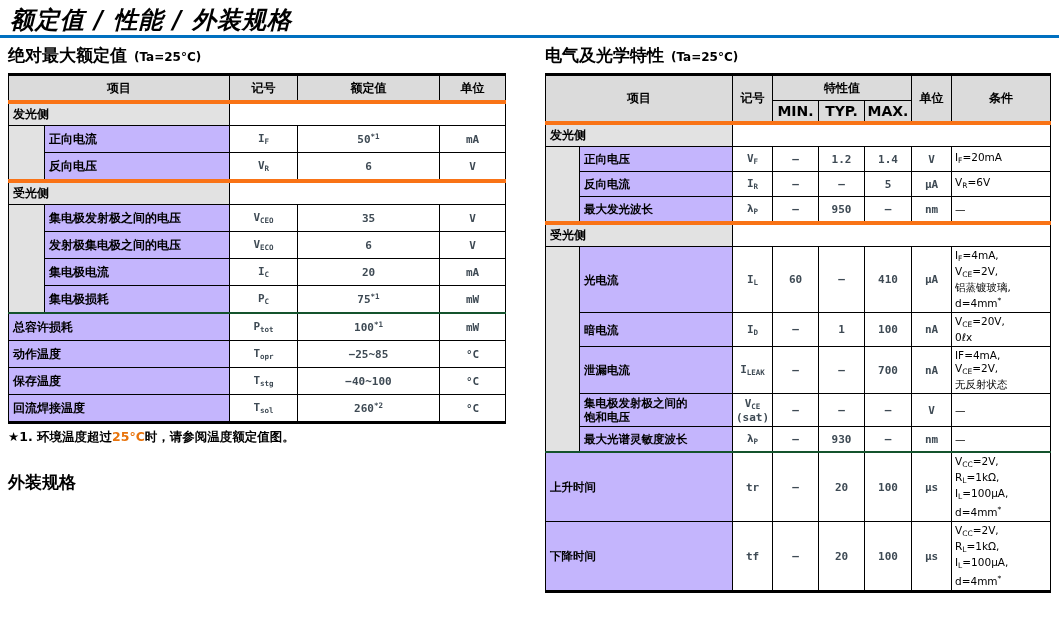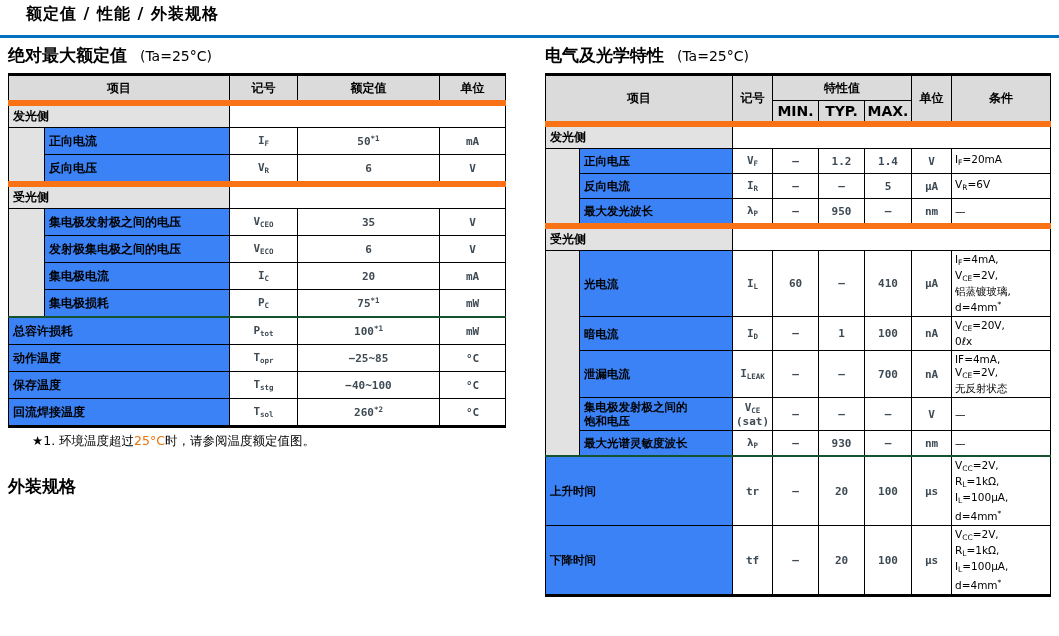--- a/index.html
+++ b/index.html
@@ -1,45 +1,45 @@
 <!DOCTYPE html>
 <html><head>
 <meta charset="utf-8">
 <style>
   html,body{margin:0;padding:0;background:#fff;}
   body{width:1059px;height:636px;position:relative;font-family:"DejaVu Sans",sans-serif;color:#000;}
-  .page-title{position:absolute;left:26px;top:4px;font-size:16px;font-weight:bold;letter-spacing:1px;}
+  .page-title{position:absolute;left:10px;top:4px;font-size:24px;font-weight:bold;letter-spacing:1px;font-style:italic;}
   .title-rule{position:absolute;left:0;top:35px;width:1059px;height:3px;background:#0070C0;}
   .col{position:absolute;top:44px;}
   .col-left{left:8px;width:500px;}
   .col-right{left:545px;width:507px;}
   .sec-title{font-size:17px;font-weight:bold;margin:0 0 6px 0;}
-  .sec-title .ta{font-size:14px;font-weight:normal;margin-left:7px;}
+  .sec-title .ta{font-size:12px;font-weight:bold;margin-left:1px;}
   table{border-collapse:collapse;table-layout:fixed;}
   .dtable{border:1px solid #000;border-top:3px solid #000;border-bottom:3px solid #000;}
   .dtable th{background:#DBDBDB;border:1px solid #000;border-bottom:3px solid #000;font-size:12px;font-weight:bold;padding:2px;height:20px;}
   .rt thead tr:first-child th{border-bottom:1px solid #000;}
   .rt thead th[rowspan]{border-bottom:3px solid #000;}
   .rt thead tr.sub-head th{border-bottom:3px solid #000;font-size:14px;height:16px;}
   .dtable td{border:1px solid #000;height:22px;}
   .at td{height:22px;}
   td.ind{background:#E2E2E2;}
-  td.item{background:#3b82f6;text-align:left;font-weight:bold;font-size:12px;padding:2px 4px;line-height:14px;}
+  td.item{background:#c4b5fd;text-align:left;font-weight:bold;font-size:12px;padding:2px 4px;line-height:14px;}
   .rt td.item{font-size:11.5px;}
   td.sec-cell{background:#E2E2E2;text-align:left;font-weight:bold;font-size:12px;padding:2px 4px;}
-  tr.section td{border-top:6px solid #f97316;height:15px;}
+  tr.section td{border-top:4px solid #f97316;height:15px;}
   tr.thick td{border-top:2px solid #14532d;}
   td.merged{background:#fff;}
   td.num{text-align:center;vertical-align:middle;color:#3E4A54;font-family:"DejaVu Sans Mono",monospace;font-size:11px;font-weight:bold;}
   td.cond{color:#000;font-weight:normal;font-size:10.5px;text-align:left;padding:2px 3px;line-height:13px;font-family:"DejaVu Sans",sans-serif;}
   .rt td{height:20px;}
   sub{font-size:7.5px;vertical-align:-2px;}
   sup{font-size:7.5px;vertical-align:4px;}
   .hl{color:#E8730B;}
-  .notes{margin-top:5px;font-size:12.5px;font-weight:normal;line-height:16px;margin-left:24px;}
+  .notes{margin-top:5px;font-size:12.5px;font-weight:bold;line-height:16px;}
   .note-indent{padding-left:27px;}
   .pkg-title{font-size:17px;font-weight:bold;margin:26px 0 6px 0;}
   .pt td{height:40px;}
   .pt td.pval{text-align:center;color:#3E4A54;font-weight:bold;font-size:12px;line-height:14px;}
   .pt td.pnum{font-family:"DejaVu Sans Mono",monospace;}
   .rnote{margin-top:6px;font-size:12.5px;font-weight:bold;}
 </style>
 </head>
 <body>
 

